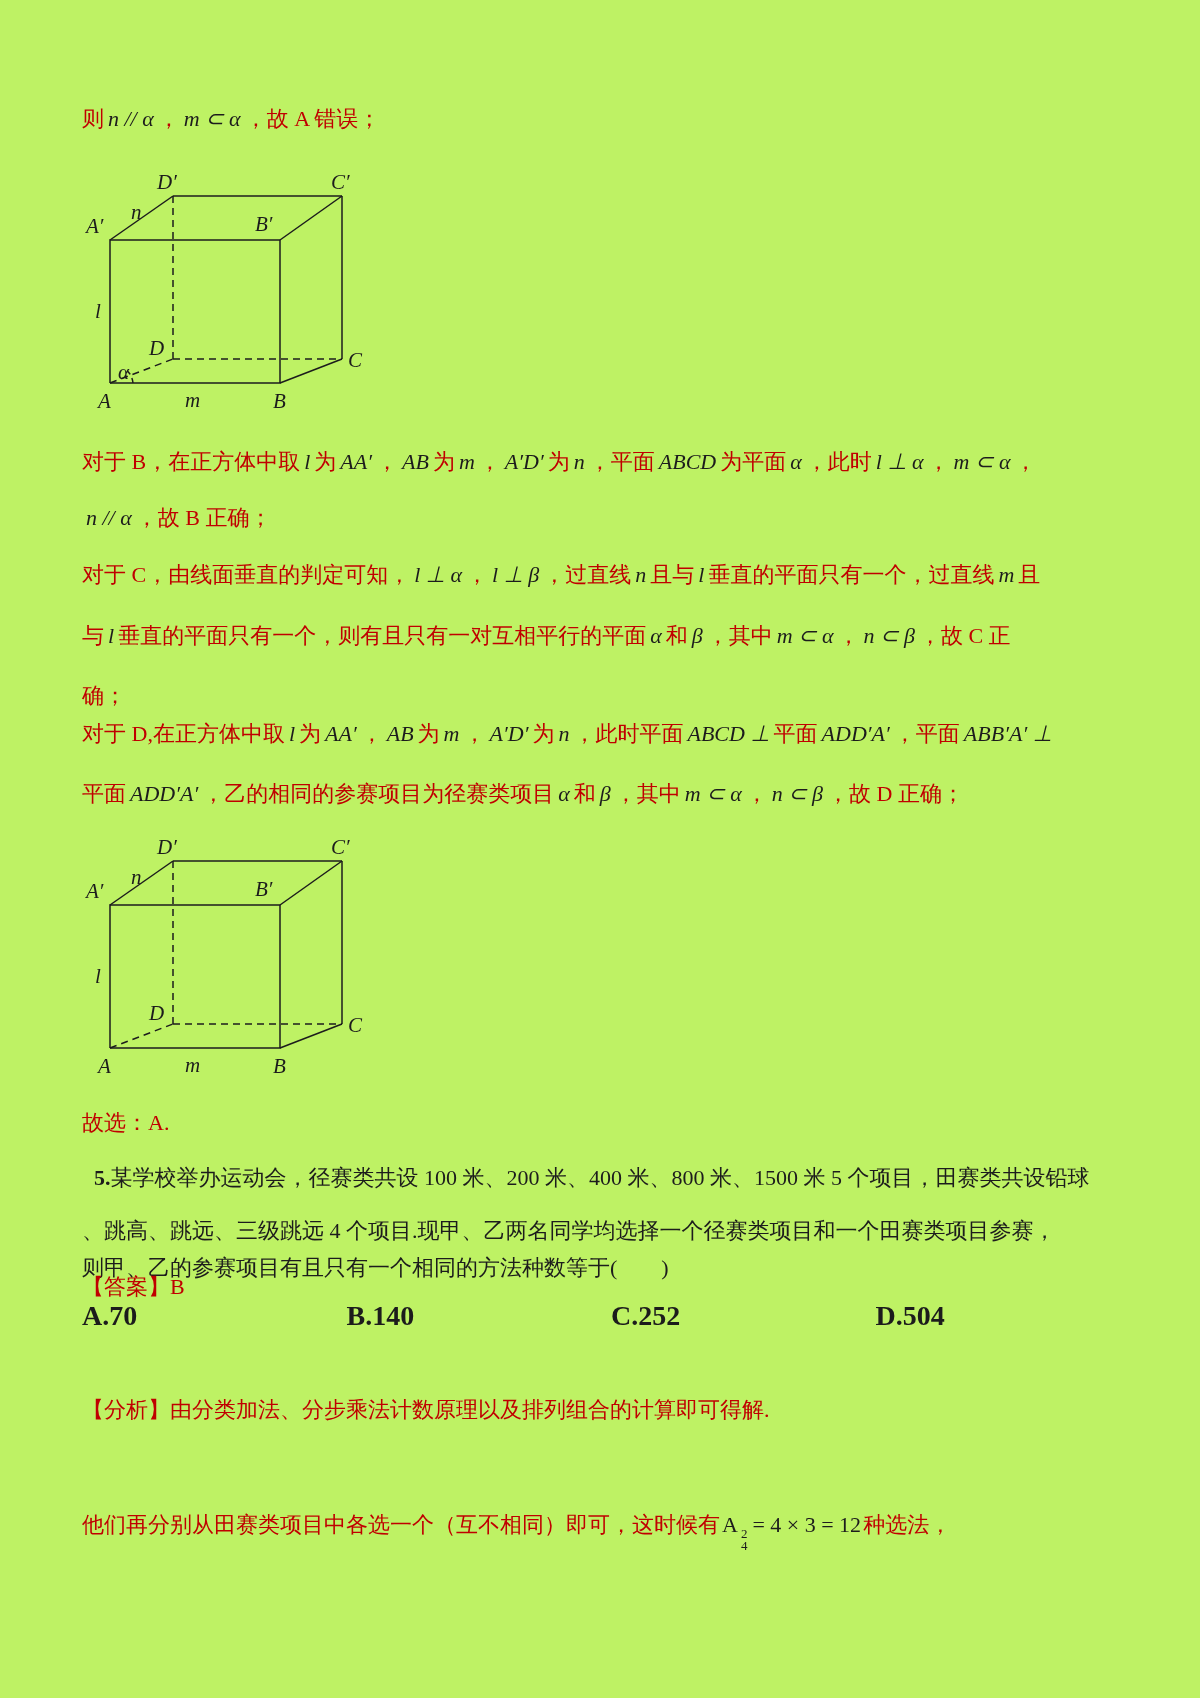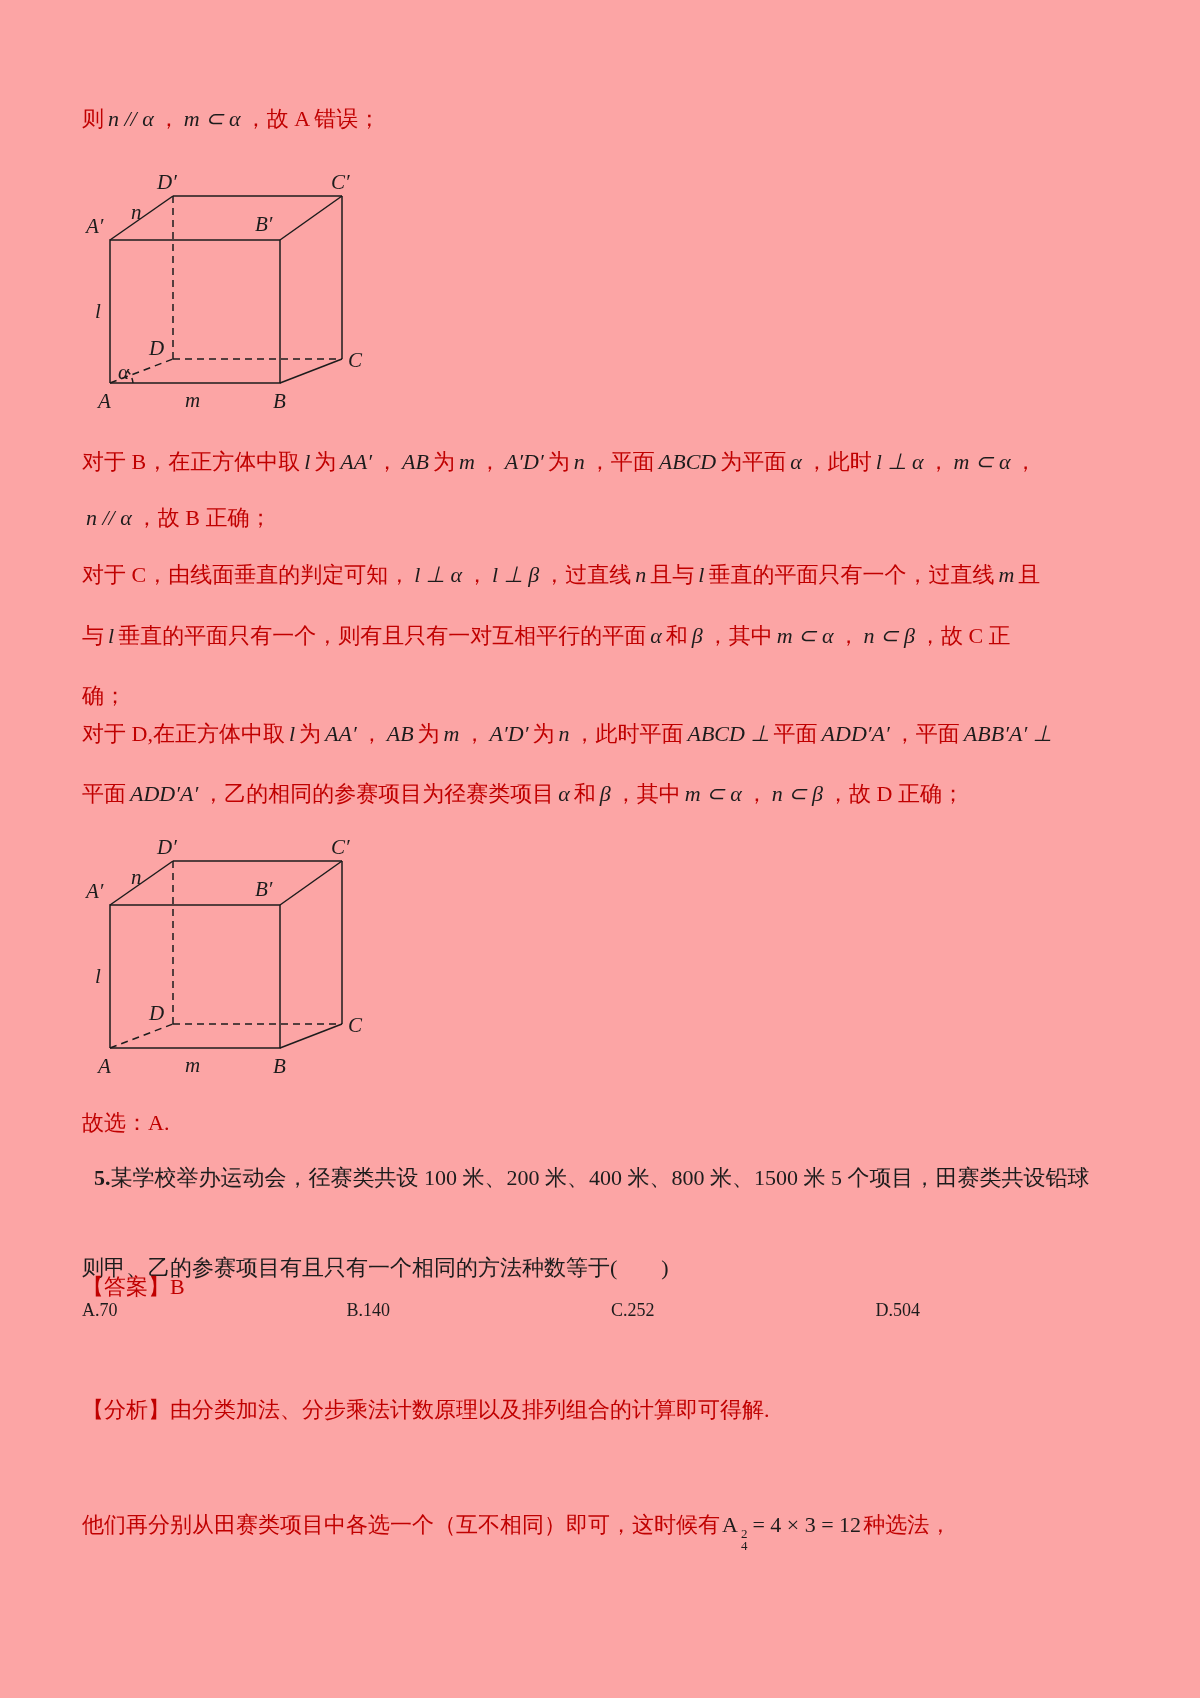--- a/index.html
+++ b/index.html
@@ -1,19 +1,19 @@
 <!DOCTYPE html>
 <html><head>
 <meta charset="utf-8">
 <style>
   html,body{margin:0;padding:0;background:#e8e8e8;}
   #page{
     position:relative;
     width:1200px;height:1698px;
-    background:#fca5a5;
+    background:#bef264;
     margin:0 auto;
     overflow:hidden;
     font-family:"Liberation Serif", serif;
   }
   .line{
     position:absolute;left:82px;
     font-size:22px;line-height:30px;
     white-space:nowrap;
     font-family:"Liberation Serif", serif;
   }
@@ -28,21 +28,21 @@
     font-size:13px;line-height:12px;color:#1c1c1c;
     margin:0 3px 0 1px;font-style:normal;
   }
   .cube{position:absolute;width:300px;height:255px;}
   .cube svg{width:100%;height:100%;}
   .cube text{
     font-family:"Liberation Serif", serif;
     font-style:italic;font-size:21px;fill:#1c1c1c;
   }
   .options{position:absolute;left:82px;right:60px;display:flex;}
-  .opt{width:25%;font-size:18px;color:#1c1c1c;}
+  .opt{width:25%;font-size:28px;color:#1c1c1c;font-weight:bold;}
 </style>
 </head>
 <body>
 
 <div id="page">
     <div class="line" style="top: 104px;"><span class="s-red">则</span><span class="s-math">n // α</span><span class="s-red">，</span><span class="s-math">m ⊂ α</span><span class="s-red">，故 A 错误；</span></div>
     <div class="cube" style="top: 163px; left: 85px;">
     <svg viewBox="0 0 300 255">
       <g fill="none" stroke="#1c1c1c" stroke-width="1.5">
 
@@ -108,20 +108,21 @@
       <text x="64" y="192">D</text>
       <text x="263" y="204">C</text>
       <text x="13" y="245">A</text>
       <text x="100" y="244">m</text>
       <text x="188" y="245">B</text>
       <text x="33" y="216" font-size="18" style="display: none;">α</text>
     </svg>
   </div>
     <div class="line" style="top: 1108px;"><span class="s-red">故选：A.</span></div>
     <div class="line" style="top: 1163px; margin-left: 12px;"><span class="s-blkb">5.</span><span class="s-blk">某学校举办运动会，径赛类共设 100 米、200 米、400 米、800 米、1500 米 5 个项目，田赛类共设铅球</span></div>
+    <div class="line" style="top: 1216px;"><span class="s-blk">、跳高、跳远、三级跳远 4 个项目.现甲、乙两名同学均选择一个径赛类项目和一个田赛类项目参赛，</span></div>
     <div class="line" style="top: 1253px;"><span class="s-blk">则甲、乙的参赛项目有且只有一个相同的方法种数等于(　　)</span></div>
     <div class="options" style="top: 1300px;">
       <div class="opt">A.70</div>
       <div class="opt">B.140</div>
       <div class="opt">C.252</div>
       <div class="opt">D.504</div>
     </div>
     <div class="line" style="top: 1272px;"><span class="s-red">【答案】B</span></div>
     <div class="line" style="top: 1395px;"><span class="s-red">【分析】由分类加法、分步乘法计数原理以及排列组合的计算即可得解.</span></div>
     <div class="line" style="top: 1510px;"><span class="s-red">他们再分别从田赛类项目中各选一个（互不相同）即可，这时候有</span><span class="s-mathn">A</span><span class="scr">

